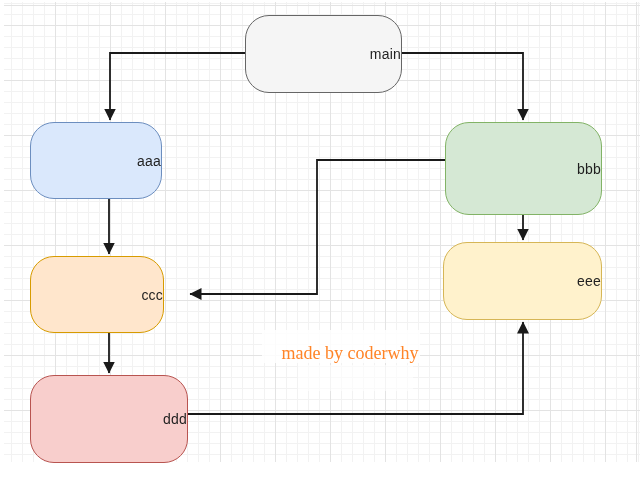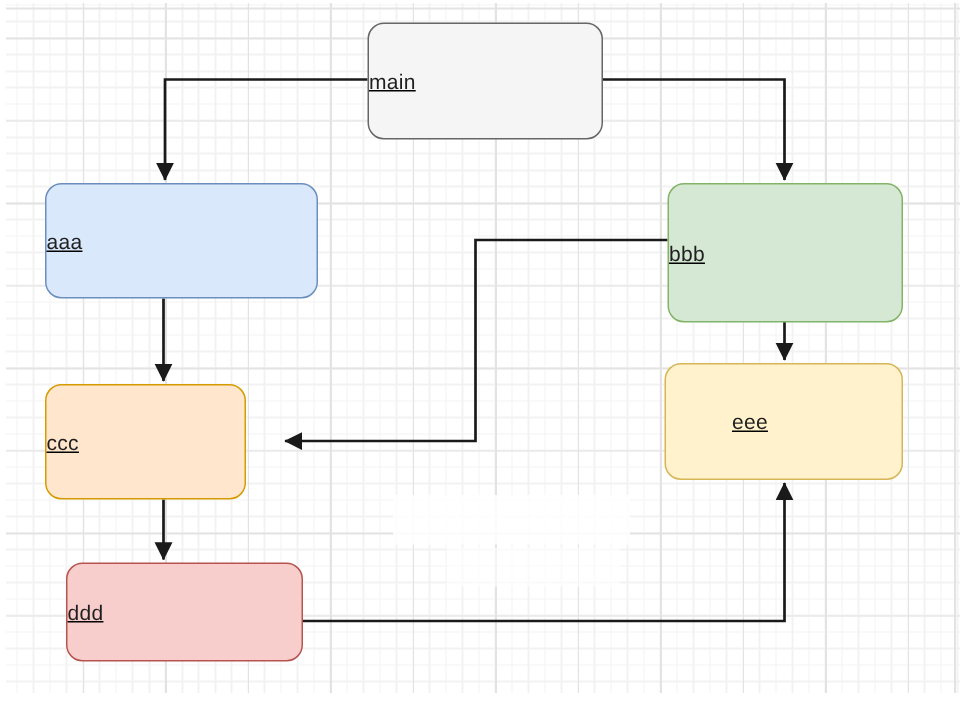--- a/index.html
+++ b/index.html
@@ -45,25 +45,24 @@
     height: 485px;
   }
   #edge-layer path.edge {
     fill: none;
     stroke-width: 1.8px;
   }
   .node {
     position: absolute;
     box-sizing: border-box;
     border: 1.6px solid;
-    border-radius: 11px;
+    border-radius: 24px;
     display: flex;
     align-items: center;
-    justify-content: flex-start;
-    text-decoration: underline;
+    justify-content: flex-end;
   }
   .node-label {
     font-size: 14px;
     color: #1f1f1f;
     letter-spacing: 0.2px;
   }
   .watermark {
     position: absolute;
     left: 270px;
     top: 343px;
@@ -96,31 +95,32 @@
       <path class="edge" d="M 445 160 L 317 160 L 317 294 L 190 294" stroke="#1a1a1a" marker-end="url(#arrowhead)"></path>
       <path class="edge" d="M 523 199 L 523 240" stroke="#1a1a1a" marker-end="url(#arrowhead)"></path>
       <path class="edge" d="M 109 333 L 109 373" stroke="#1a1a1a" marker-end="url(#arrowhead)"></path>
       <path class="edge" d="M 188 414 L 523 414 L 523 322" stroke="#1a1a1a" marker-end="url(#arrowhead)"></path>
     </svg>
 
   <div id="nodes">
       <div class="node" style="left: 245px; top: 15px; width: 157px; height: 78px; background: rgb(245, 245, 245); border-color: rgb(102, 102, 102);">
         <span class="node-label">main</span>
       </div>
-      <div class="node" style="left: 30px; top: 122px; width: 182px; height: 77px; background: rgb(218, 232, 252); border-color: rgb(108, 142, 191);">
+      <div class="node" style="left: 30px; top: 122px; width: 132px; height: 77px; background: rgb(218, 232, 252); border-color: rgb(108, 142, 191);">
         <span class="node-label">aaa</span>
       </div>
       <div class="node" style="left: 445px; top: 122px; width: 157px; height: 93px; background: rgb(213, 232, 212); border-color: rgb(130, 179, 102);">
         <span class="node-label">bbb</span>
       </div>
       <div class="node" style="left: 30px; top: 256px; width: 134px; height: 77px; background: rgb(255, 230, 204); border-color: rgb(215, 155, 0);">
         <span class="node-label">ccc</span>
       </div>
       <div class="node" style="left: 443px; top: 242px; width: 159px; height: 78px; background: rgb(255, 242, 204); border-color: rgb(214, 182, 86); padding-left: 44px;">
         <span class="node-label">eee</span>
       </div>
-      <div class="node" style="left: 44px; top: 375px; width: 158px; height: 66px; background: rgb(248, 206, 204); border-color: rgb(184, 84, 80);">
+      <div class="node" style="left: 30px; top: 375px; width: 158px; height: 88px; background: rgb(248, 206, 204); border-color: rgb(184, 84, 80);">
         <span class="node-label">ddd</span>
       </div>
     </div>
 
+  <div class="watermark" style="color: rgb(255, 132, 39);">made by coderwhy</div>
 
 </div>
 
 </body></html>

